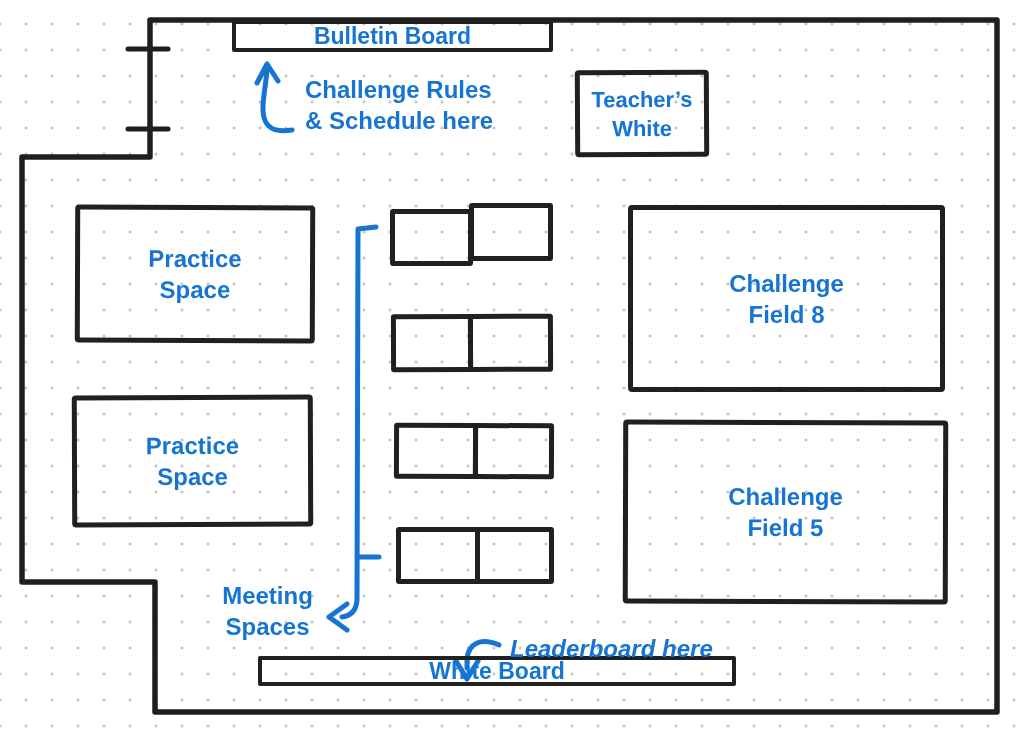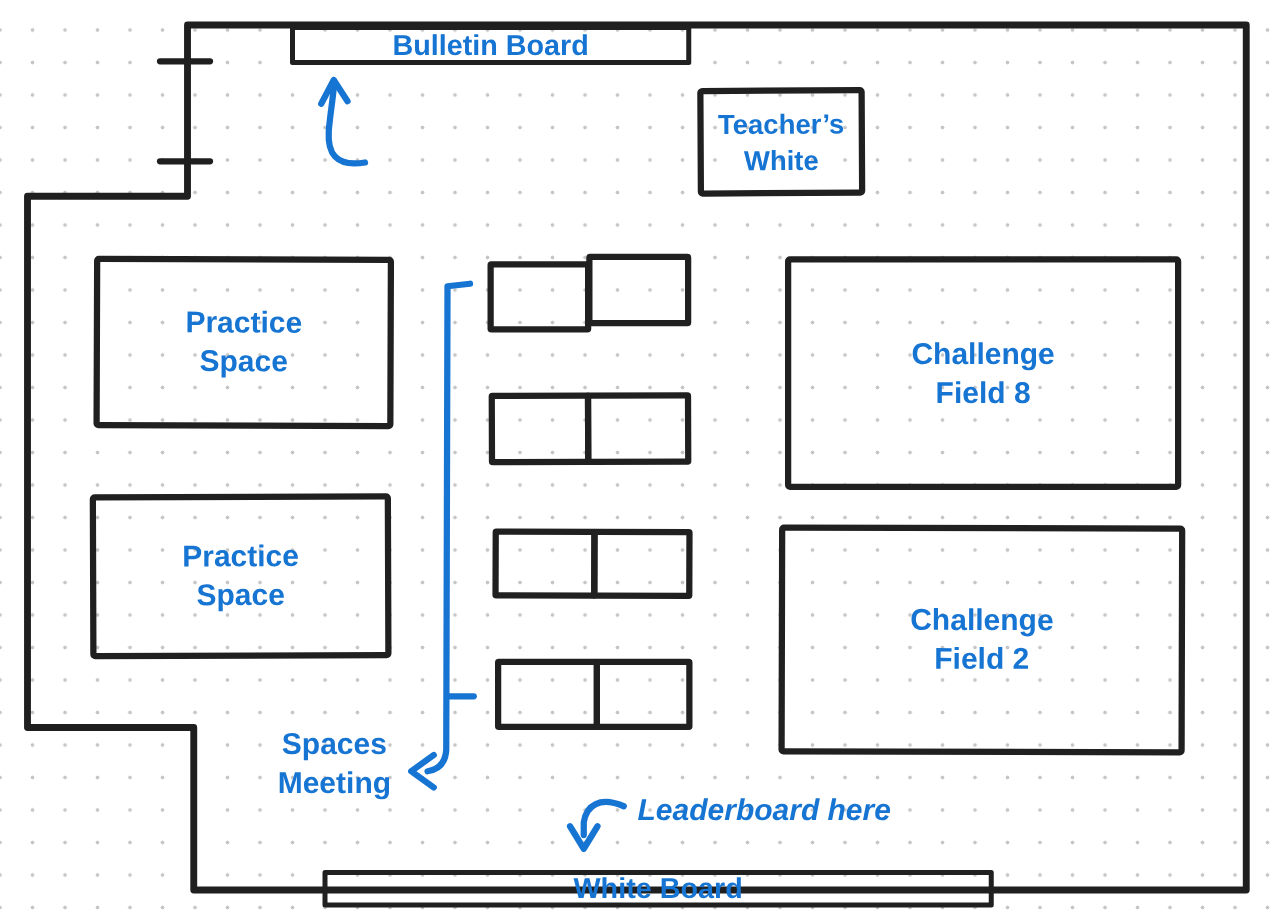--- a/index.html
+++ b/index.html
@@ -60,25 +60,25 @@
     <path class="arrow" d="M 347,604 L 329,617 M 347,630 L 329,617"></path>
 
     <path class="arrow" d="M 499,645 C 480,637 469,644 467,658 L 467,668"></path>
     <path class="arrow" d="M 456,661 L 467,679 M 478,661 L 467,679"></path>
   </svg>
 
   <div class="box board" style="left:232px;top:20px;width:321px;height:32px;">
     <span>Bulletin Board</span>
   </div>
 
-  <div class="box board" style="left:258px;top:696px;width:537px;height:30px;justify-content:flex-end;">
+  <div class="box board" style="left:258px;top:656px;width:478px;height:30px;">
     <span>White Board</span>
   </div>
 
-  <div class="box" style="left:558px;top:70px;width:134px;height:87px;font-size:22px;line-height:29px;transform:rotate(-0.3deg);text-align:center;">
+  <div class="box" style="left:575px;top:70px;width:134px;height:87px;font-size:22px;line-height:29px;transform:rotate(-0.3deg);text-align:center;">
     <span>Teacher’s</span>
     <span>White</span>
   </div>
 
   <div class="box" style="left:75px;top:205px;width:240px;height:138px;transform:rotate(0.2deg);">
     <span>Practice</span>
     <span>Space</span>
   </div>
 
   <div class="box" style="left:72px;top:395px;width:241px;height:132px;transform:rotate(-0.2deg);">
@@ -86,21 +86,21 @@
     <span>Space</span>
   </div>
 
   <div class="box" style="left:628px;top:205px;width:317px;height:187px;">
     <span>Challenge</span>
     <span>Field 8</span>
   </div>
 
   <div class="box" style="left:623px;top:420px;width:325px;height:184px;transform:rotate(0.15deg);">
     <span>Challenge</span>
-    <span>Field 2</span>
+    <span>Field 5</span>
   </div>
 
   <div class="pair" style="left:390px;top:203px;width:162px;height:64px;">
     <div class="cell" style="left:0;top:6px;width:83px;height:57px;"></div>
     <div class="cell" style="left:79px;top:0;width:84px;height:58px;"></div>
   </div>
 
   <div class="pair" style="left:391px;top:314px;width:162px;height:58px;transform:rotate(-0.2deg);">
     <div class="cell" style="left:0;top:0;width:82px;height:58px;"></div>
     <div class="cell" style="left:77px;top:0;width:85px;height:58px;"></div>
@@ -109,23 +109,27 @@
   <div class="pair" style="left:394px;top:423px;width:160px;height:56px;transform:rotate(0.2deg);">
     <div class="cell" style="left:0;top:0;width:84px;height:56px;"></div>
     <div class="cell" style="left:79px;top:0;width:81px;height:56px;"></div>
   </div>
 
   <div class="pair" style="left:396px;top:527px;width:158px;height:57px;">
     <div class="cell" style="left:0;top:0;width:84px;height:57px;"></div>
     <div class="cell" style="left:79px;top:0;width:79px;height:57px;"></div>
   </div>
 
+  <div class="note" style="left:305px;top:74px;">
+    <div>Challenge Rules</div>
+    <div>&amp; Schedule here</div>
+  </div>
 
   <div class="note" style="left:195px;top:580px;width:145px;text-align:center;">
+    <div>Meeting</div>
     <div>Spaces</div>
-    <div>Meeting</div>
   </div>
 
   <div class="note" style="left:510px;top:633px;font-style:italic;">
     <span>Leaderboard here</span>
   </div>
 
 </div>
 
 </body></html>

